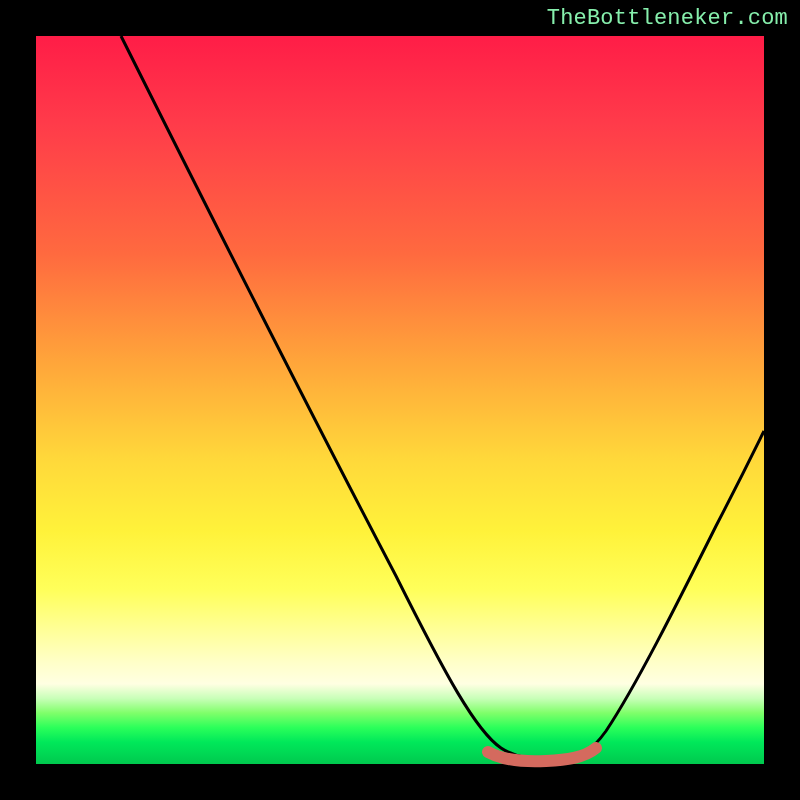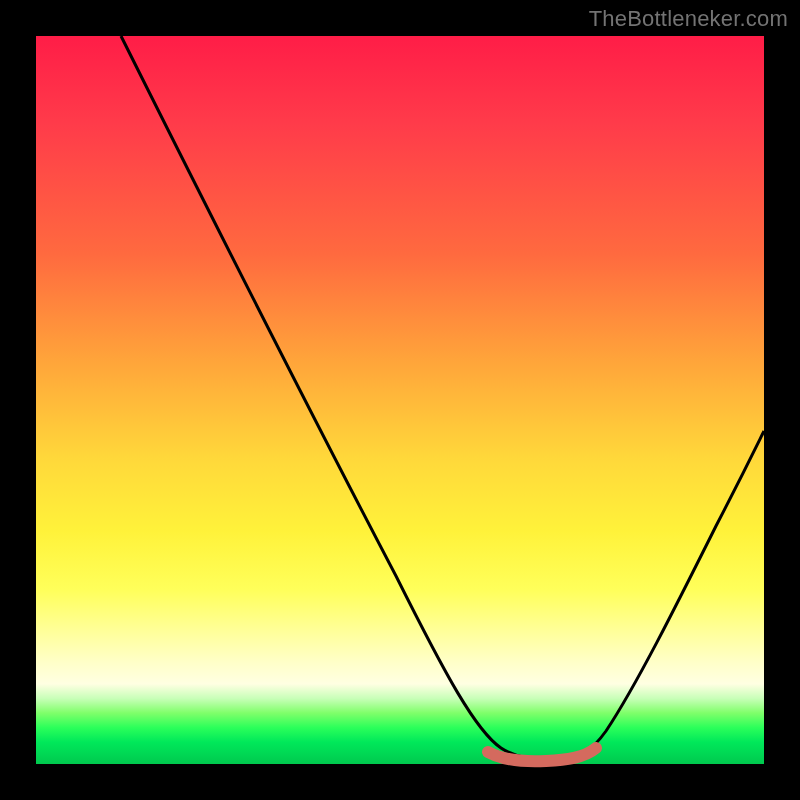--- a/index.html
+++ b/index.html
@@ -42,25 +42,26 @@
       #7fff6a 93%,
       #2bff5a 95%,
       #00e85a 97%,
       #00c94e 100%
     );
   }
   .watermark {
     position: absolute;
     top: 6px;
     right: 12px;
-    color: #737373;
+    color: #86efac;
     font-size: 22px;
     letter-spacing: 0.2px;
     z-index: 5;
     user-select: none;
+    font-family: Liberation Mono, monospace;
   }
   svg.curve {
     position: absolute;
     left: 0;
     top: 0;
     width: 728px;
     height: 728px;
     overflow: visible;
   }
 </style>

